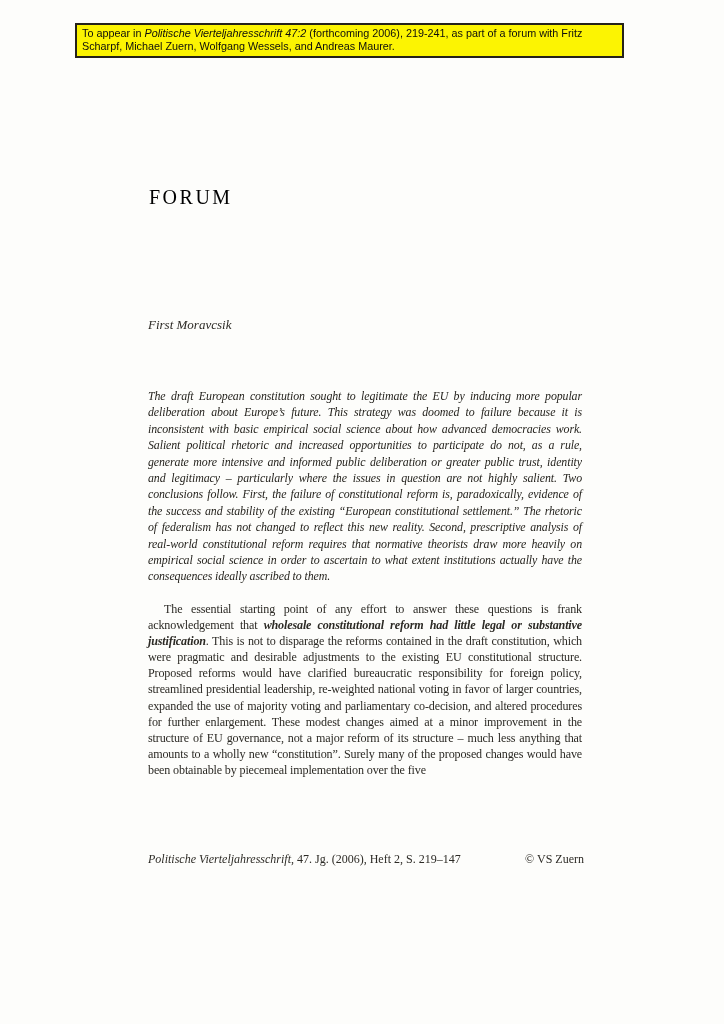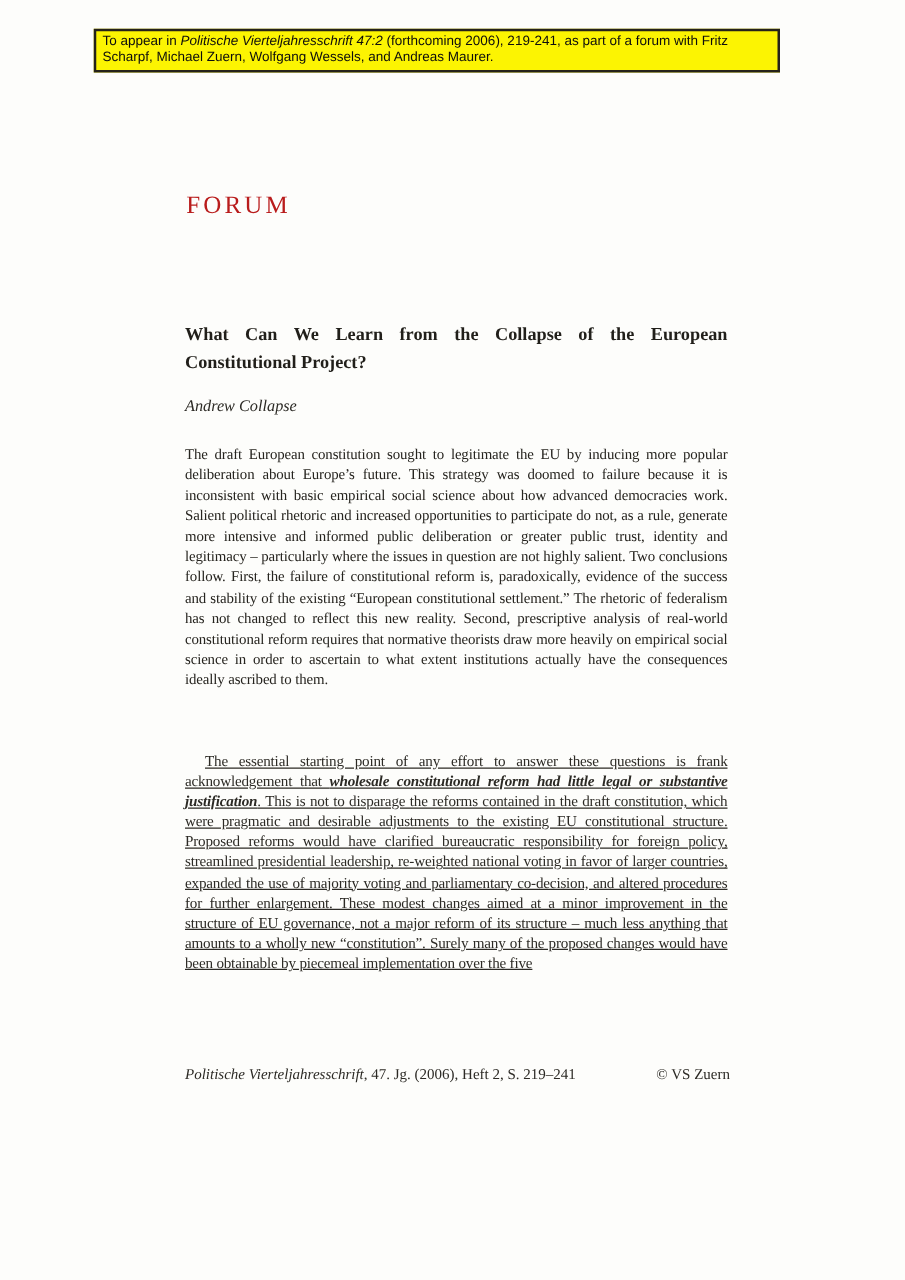--- a/index.html
+++ b/index.html
@@ -28,25 +28,25 @@
     padding: 2px 22px 3px 5px;
     font-family: "Liberation Sans", sans-serif;
     font-size: 10.8px;
     line-height: 13.2px;
     color: #0d0d0d;
   }
   .banner i { font-style: italic; }
   .kicker {
     position: absolute;
     left: 149px;
-    top: 153px;
+    top: 186px;
     font-size: 20px;
     line-height: 22px;
     letter-spacing: 2.5px;
-    color: #b91c1c;
+    color: #000000;
   }
   .title {
     position: absolute;
     left: 148px;
     top: 258px;
     width: 434px;
     margin: 0;
     font-size: 14.6px;
     line-height: 21.5px;
     font-weight: bold;
@@ -57,23 +57,24 @@
     position: absolute;
     left: 148px;
     top: 317px;
     font-style: italic;
     font-size: 13px;
     color: #2c2a25;
   }
   .abstract {
     position: absolute;
     left: 148px;
-    top: 355px;
+    top: 388px;
     width: 434px;
     margin: 0;
+    font-style: italic;
     font-size: 11.9px;
     line-height: 16.4px;
     letter-spacing: -0.1px;
     text-align: justify;
     color: #26241f;
   }
   .body-block {
     position: absolute;
     left: 148px;
     top: 601px;
@@ -87,21 +88,21 @@
     color: #2c2a25;
   }
   .body-para {
     margin: 0;
     font-size: 12.1px;
     line-height: 16.1px;
     letter-spacing: -0.15px;
     text-align: justify;
     color: #2c2a25;
   }
-  .body-para.indent { text-indent: 16px; text-decoration: underline; }
+  .body-para.indent { text-indent: 16px; }
   .bold-em { font-style: italic; font-weight: bold; }
   .footer {
     position: absolute;
     left: 148px;
     top: 852px;
     width: 436px;
     display: flex;
     justify-content: space-between;
     font-size: 12px;
     line-height: 14px;
@@ -111,28 +112,27 @@
 </style>
 </head>
 <body>
 
 <div class="page">
 
   <div class="banner"><span>To appear in </span><i>Politische Vierteljahresschrift 47:2</i><span> (forthcoming 2006), 219-241, as part of a forum with Fritz Scharpf, Michael Zuern, Wolfgang Wessels, and Andreas Maurer.</span></div>
 
   <div class="kicker">FORUM</div>
 
-  <h1 class="title">What Can We Learn from the Collapse of the European Constitutional Project?</h1>
 
-  <div class="author">Andrew Collapse</div>
+  <div class="author">First Moravcsik</div>
 
   <p class="abstract">The draft European constitution sought to legitimate the EU by inducing more popular deliberation about Europe’s future. This strategy was doomed to failure because it is inconsistent with basic empirical social science about how advanced democracies work. Salient political rhetoric and increased opportunities to participate do not, as a rule, generate more intensive and informed public deliberation or greater public trust, identity and legitimacy – particularly where the issues in question are not highly salient. Two conclusions follow. First, the failure of constitutional reform is, paradoxically, evidence of the success and stability of the existing “European constitutional settlement.” The rhetoric of federalism has not changed to reflect this new reality. Second, prescriptive analysis of real-world constitutional reform requires that normative theorists draw more heavily on empirical social science in order to ascertain to what extent institutions actually have the consequences ideally ascribed to them.</p>
 
   <div class="body-block">
     <p class="body-para indent"><span>The essential starting point of any effort to answer these questions is frank acknowledgement that </span><span class="bold-em">wholesale constitutional reform had little legal or substantive justification</span><span>. This is not to disparage the reforms contained in the draft constitution, which were pragmatic and desirable adjustments to the existing EU constitutional structure. Proposed reforms would have clarified bureaucratic responsibility for foreign policy, streamlined presidential leadership, re-weighted national voting in favor of larger countries, expanded the use of majority voting and parliamentary co-decision, and altered procedures for further enlargement. These modest changes aimed at a minor improvement in the structure of EU governance, not a major reform of its structure – much less anything that amounts to a wholly new “constitution”. Surely many of the proposed changes would have been obtainable by piecemeal implementation over the five</span></p>
   </div>
 
   <div class="footer">
-    <div class="footer-left"><i>Politische Vierteljahresschrift</i><span>, 47. Jg. (2006), Heft 2, S. 219–241</span></div>
+    <div class="footer-left"><i>Politische Vierteljahresschrift</i><span>, 47. Jg. (2006), Heft 2, S. 219–147</span></div>
     <div class="footer-right">© VS Zuern</div>
   </div>
 
 </div>
 
 </body></html>

